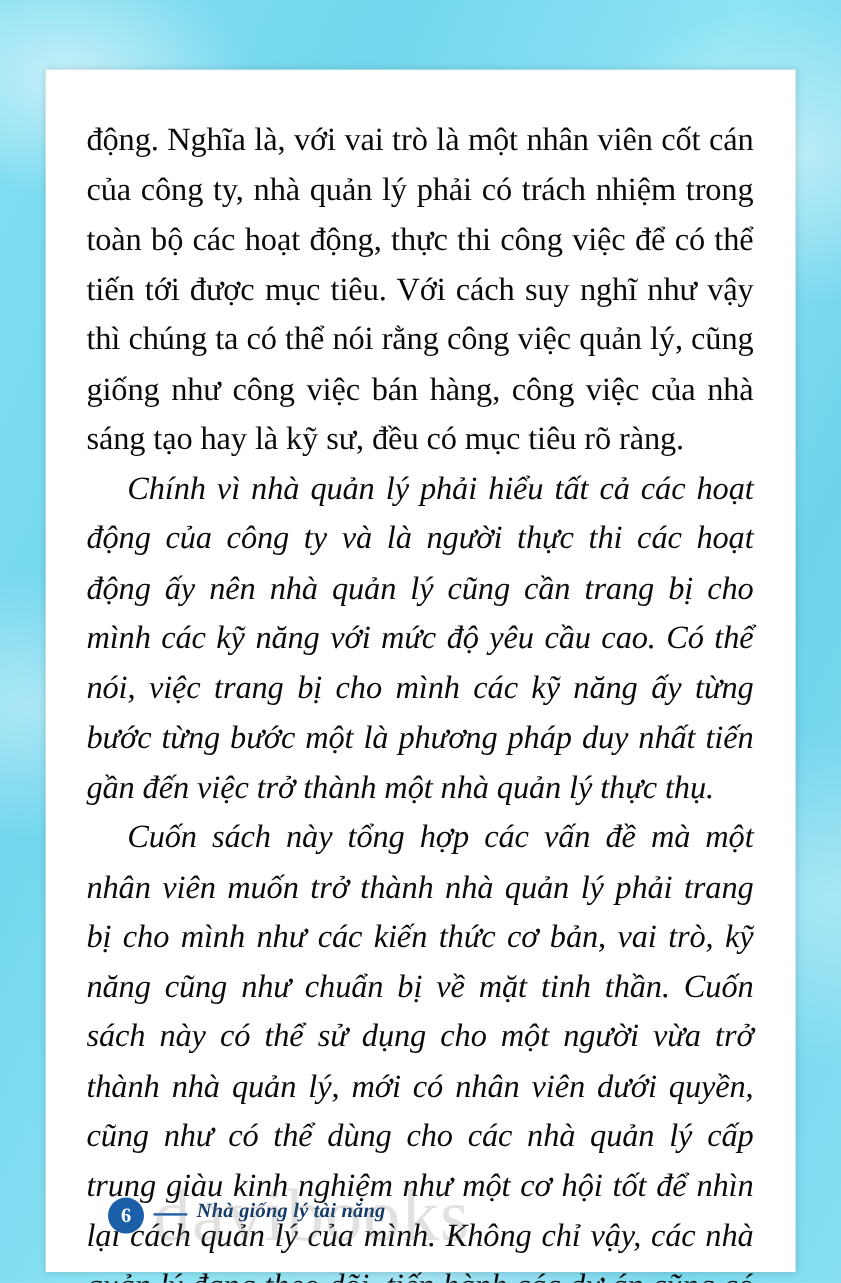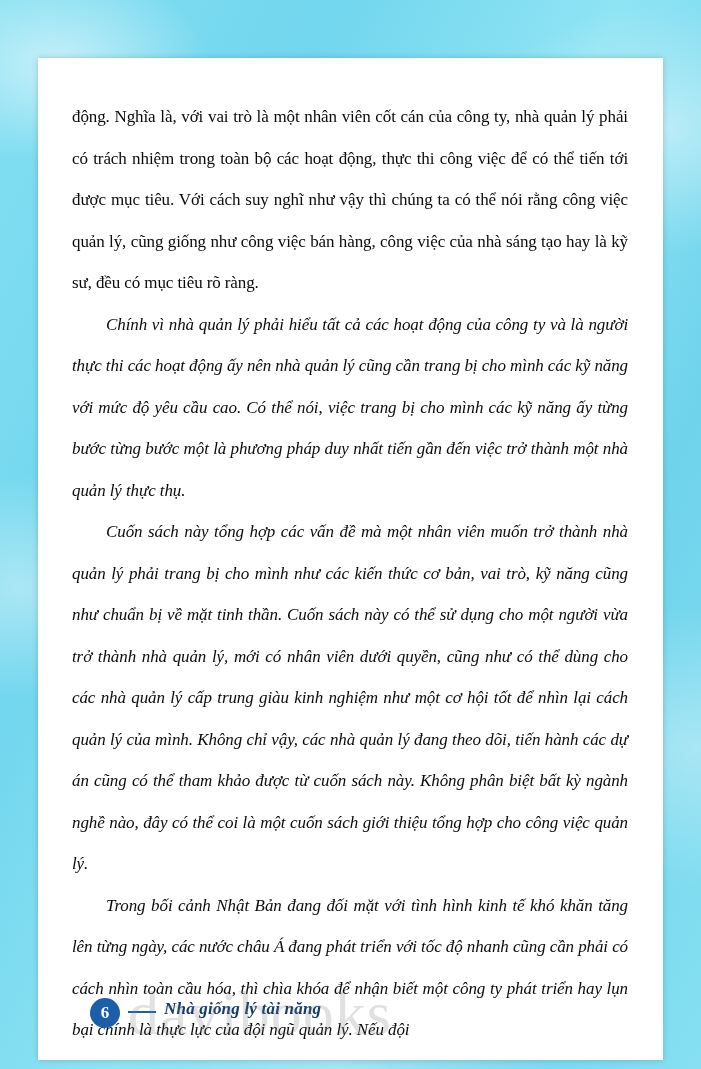--- a/index.html
+++ b/index.html
@@ -36,21 +36,21 @@
     box-shadow: 0 0 6px rgba(0,0,0,0.18);
   }
   #text-column {
     position: absolute;
     left: 34px;
     top: 38px;
     width: 556px;
   }
   .para {
     margin: 0 0 0px 0;
-    font-size: 17px;
+    font-size: 27px;
     line-height: 41.5px;
     color: #0a0a0a;
     text-align: justify;
     text-justify: inter-word;
     letter-spacing: -0.1px;
   }
   .para.indent {
     text-indent: 34px;
     font-style: italic;
   }

